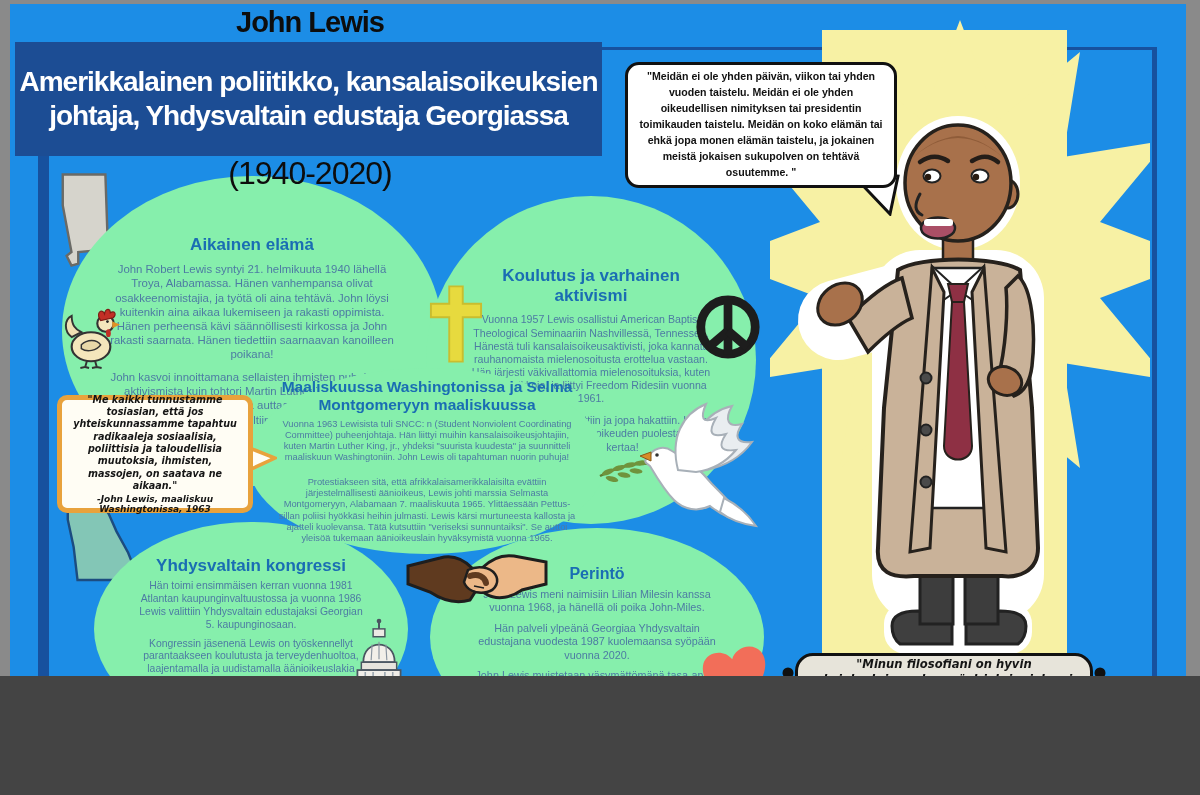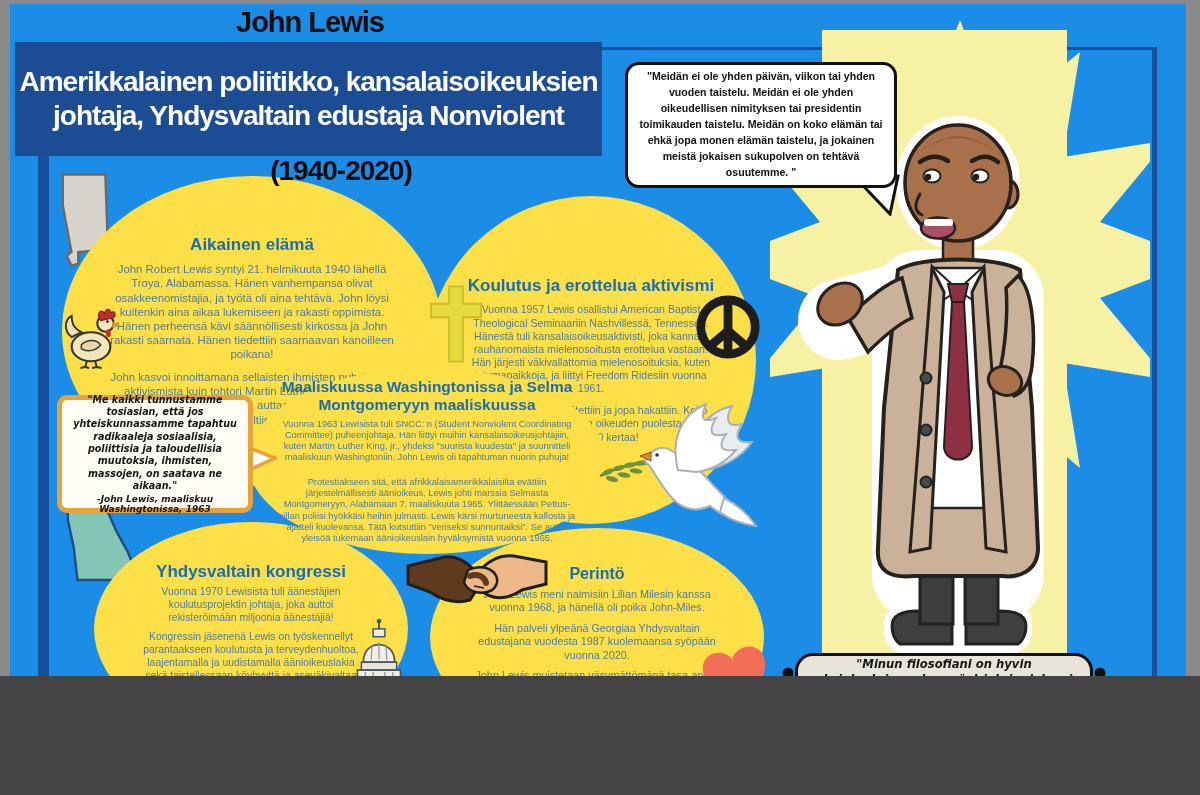--- a/index.html
+++ b/index.html
@@ -12,29 +12,29 @@
          border-left-width:11px;border-bottom-width:8px;border-right-width:5px;z-index:0;}
   .ycol{left:812px;top:26px;width:245px;height:727px;background:#f7f1a4;z-index:1;}
   .star{left:760px;top:11px;z-index:2;}
   .character{left:770px;top:74px;z-index:3;}
   
   .name{left:0;top:2px;width:600px;text-align:center;font-size:29px;font-weight:800;color:#0d0d0d;
         letter-spacing:-1px;z-index:5;}
   .titlebox{left:5px;top:38px;width:587px;height:114px;background:#1c4d94;z-index:4;
         display:flex;align-items:center;justify-content:center;}
   .titlebox div{color:#fff;font-size:28px;font-weight:800;letter-spacing:-1px;text-align:center;line-height:1.22;}
-  .years{left:0;top:151px;width:600px;text-align:center;font-size:28px;font-weight:700;color:#0d0d0d;
-        letter-spacing:-1px;z-index:5;padding-left:31px;}
+  .years{left:0;top:151px;width:600px;text-align:center;font-size:32px;font-weight:400;color:#0d0d0d;
+        letter-spacing:-1px;z-index:5;}
   
   .sb-tail{left:838px;top:166px;z-index:10;}
   .sbubble{left:615px;top:58px;width:272px;height:126px;background:#fff;border:3px solid #111;
         border-radius:14px;z-index:11;display:flex;align-items:center;justify-content:center;padding:4px 10px;box-sizing:border-box;}
   .sbubble div{font-size:10.6px;font-weight:bold;color:#111;text-align:center;line-height:1.5;}
   
-  .oval{background:#fde047;border-radius:50%;z-index:4;display:flex;flex-direction:column;
+  .oval{background:#86efac;border-radius:50%;z-index:4;display:flex;flex-direction:column;
         align-items:center;justify-content:center;text-align:center;box-sizing:border-box;}
   .oval h2{margin:0 0 7px 0;color:#1a6db3;font-weight:800;}
   .oval p{margin:0 0 9px 0;color:#4d7ba3;line-height:1.24;}
   .oval p:last-child{margin-bottom:0;}
   .e1{left:52px;top:172px;width:380px;height:310px;padding:24px 46px;}
   .e1 h2{font-size:17px;} .e1 p{font-size:11.4px;}
   .e2{left:416px;top:192px;width:330px;height:328px;padding:26px 38px;}
   .e2 h2{font-size:17px;} .e2 p{font-size:10.6px;}
   .e3{left:238px;top:364px;width:358px;height:186px;padding:10px 26px;z-index:5;}
   .e3 h2{font-size:15.5px;line-height:1.15;margin-bottom:5px;} .e3 p{font-size:9.3px;margin-bottom:14px;line-height:1.2;}
@@ -82,21 +82,21 @@
 
     <div class="abs frame"></div>
     <div class="abs ycol"></div>
 
     <svg class="abs star" width="380" height="500">
       <polygon points="430,245 330,283 398,365 293,348 310,453 228,385 190,485 152,385 70,453 87,348 -18,365 50,283 -50,245 50,207 -18,125 87,142 70,37 152,105 190,5 228,105 310,37 293,142 398,125 330,207" fill="#f7f1a4"></polygon>
     </svg>
 
     <div class="abs name">John Lewis</div>
     <div class="abs titlebox">
-      <div>Amerikkalainen poliitikko, kansalaisoikeuksien johtaja, Yhdysvaltain edustaja Nonviolent</div>
+      <div>Amerikkalainen poliitikko, kansalaisoikeuksien johtaja, Yhdysvaltain edustaja Georgiassa</div>
     </div>
     <div class="abs years">(1940-2020)</div>
 
     <svg class="abs character" width="340" height="580" viewBox="0 0 340 580">
       <g>
         <ellipse cx="178" cy="105" rx="62" ry="67" fill="#fff"></ellipse>
         <rect x="92" y="172" width="172" height="372" rx="48" fill="#fff"></rect>
         <line x1="122" y1="225" x2="58" y2="242" stroke="#fff" stroke-width="80" stroke-linecap="round"></line>
         <rect x="104" y="524" width="148" height="52" rx="22" fill="#fff"></rect>
       </g>
@@ -146,32 +146,32 @@
     <div class="abs sbubble">
       <div>"Meidän ei ole yhden päivän, viikon tai yhden vuoden taistelu. Meidän ei ole yhden oikeudellisen nimityksen tai presidentin toimikauden taistelu. Meidän on koko elämän tai ehkä jopa monen elämän taistelu, ja jokainen meistä jokaisen sukupolven on tehtävä osuutemme. "</div>
     </div>
 
     <div class="abs oval e1">
       <h2>Aikainen elämä</h2>
       <p>John Robert Lewis syntyi 21. helmikuuta 1940 lähellä Troya, Alabamassa. Hänen vanhempansa olivat osakkeenomistajia, ja työtä oli aina tehtävä. John löysi kuitenkin aina aikaa lukemiseen ja rakasti oppimista. Hänen perheensä kävi säännöllisesti kirkossa ja John rakasti saarnata. Hänen tiedettiin saarnaavan kanoilleen poikana!</p>
       <p>John kasvoi innoittamana sellaisten ihmisten puheista ja aktivismista kuin tohtori Martin Luther King ja Rosa Parks. Hän tiesi haluavansa auttaa luomaan maailman, jossa kaikkia kohdeltiin tasavertaisesti.</p>
     </div>
     <div class="abs oval e2">
-      <h2>Koulutus ja erottelua aktivismi</h2>
+      <h2>Koulutus ja varhainen aktivismi</h2>
       <p>Vuonna 1957 Lewis osallistui American Baptist Theological Seminaariin Nashvillessä, Tennessee. Hänestä tuli kansalaisoikeusaktivisti, joka kannatti rauhanomaista mielenosoitusta erottelua vastaan. Hän järjesti väkivallattomia mielenosoituksia, kuten istumapaikkoja, ja liittyi Freedom Ridesiin vuonna 1961.</p>
       <p>Aktivistina Lewis pidätettiin ja jopa hakattiin. Koko uransa ajan taistellessaan oikeuden puolesta Lewis pidätettiin 40 kertaa!</p>
     </div>
     <div class="abs oval e3">
       <h2>Maaliskuussa Washingtonissa ja Selma Montgomeryyn maaliskuussa</h2>
       <p>Vuonna 1963 Lewisista tuli SNCC: n (Student Nonviolent Coordinating Committee) puheenjohtaja. Hän liittyi muihin kansalaisoikeusjohtajiin, kuten Martin Luther King, jr., yhdeksi "suurista kuudesta" ja suunnitteli maaliskuun Washingtoniin. John Lewis oli tapahtuman nuorin puhuja!</p>
       <p>Protestiakseen sitä, että afrikkalaisamerikkalaisilta evättiin järjestelmällisesti äänioikeus, Lewis johti marssia Selmasta Montgomeryyn, Alabamaan 7. maaliskuuta 1965. Ylittäessään Pettus-sillan poliisi hyökkäsi heihin julmasti. Lewis kärsi murtuneesta kallosta ja ajatteli kuolevansa. Tätä kutsuttiin "veriseksi sunnuntaiksi". Se auttoi yleisöä tukemaan äänioikeuslain hyväksymistä vuonna 1965.</p>
     </div>
     <div class="abs oval e4">
       <h2>Yhdysvaltain kongressi</h2>
-      <p>Vuonna 1970 Lewisista tuli äänestäjien koulutusprojektin johtaja, joka auttoi rekisteröimään miljoonia äänestäjiä!</p>
+      <p>Hän toimi ensimmäisen kerran vuonna 1981 Atlantan kaupunginvaltuustossa ja vuonna 1986 Lewis valittiin Yhdysvaltain edustajaksi Georgian 5. kaupunginosaan.</p>
       <p>Kongressin jäsenenä Lewis on työskennellyt parantaakseen koulutusta ja terveydenhuoltoa, laajentamalla ja uudistamalla äänioikeuslakia sekä taistellessaan köyhyyttä ja aseväkivaltaa vastaan.</p>
     </div>
     <div class="abs oval e5">
       <h2>Perintö</h2>
       <p>John Lewis meni naimisiin Lilian Milesin kanssa vuonna 1968, ja hänellä oli poika John-Miles.</p>
       <p>Hän palveli ylpeänä Georgiaa Yhdysvaltain edustajana vuodesta 1987 kuolemaansa syöpään vuonna 2020.</p>
       <p>John Lewis muistetaan väsymättömänä tasa-arvon ja oikeudenmukaisuuden puolustajana, joka joutui aina "hyviin vaikeuksiin".</p>
     </div>
 
     <svg class="abs lq-tail" width="30" height="28">

